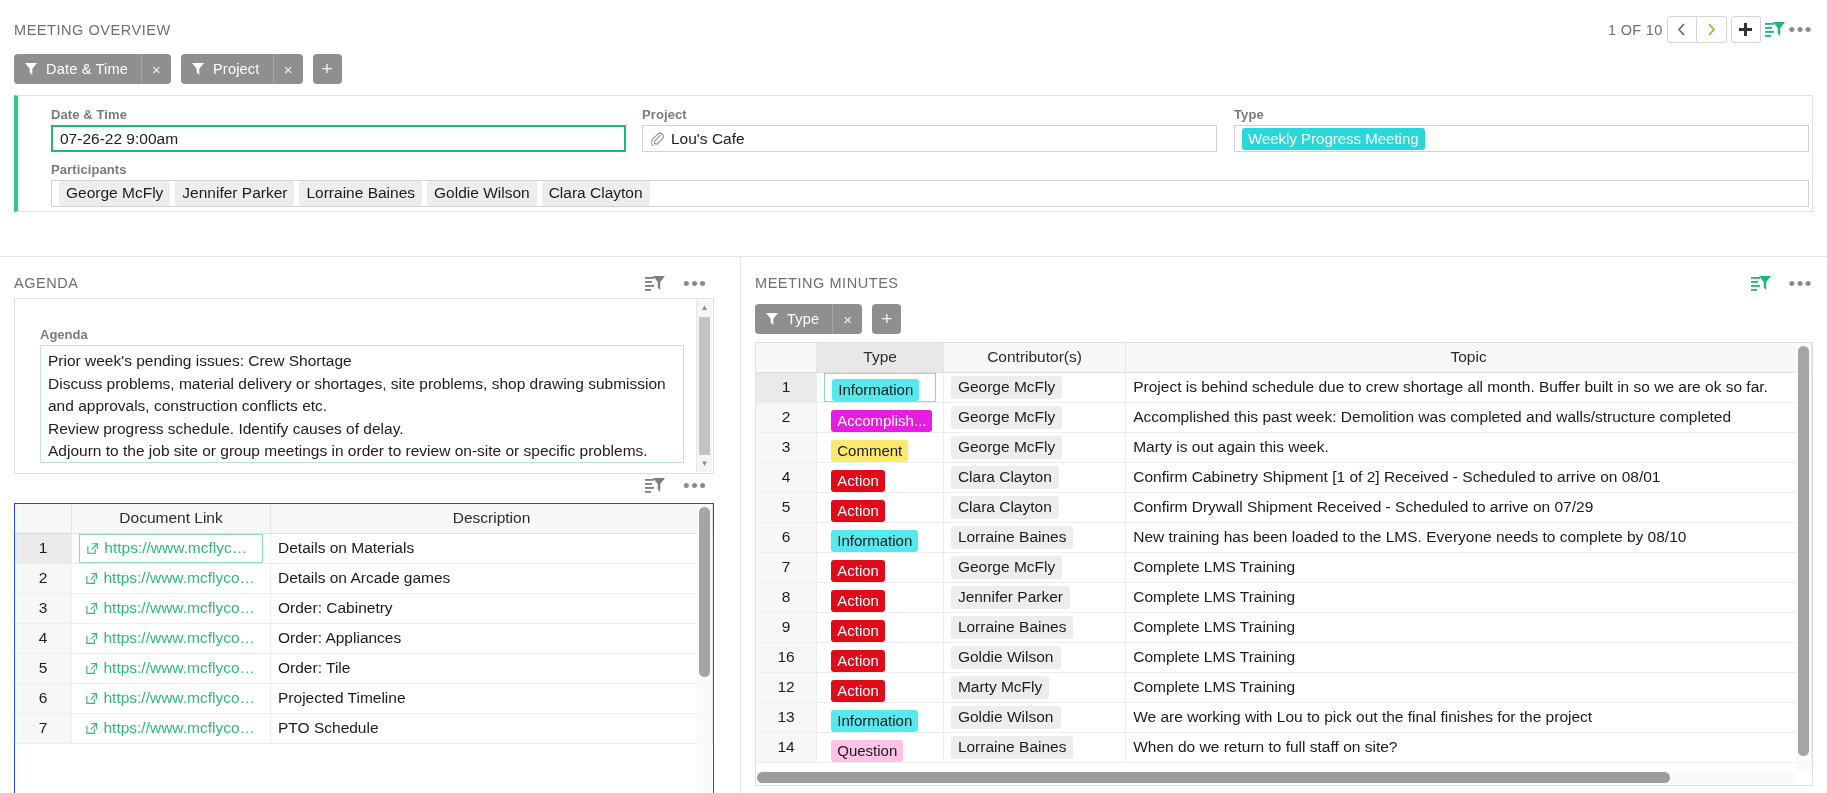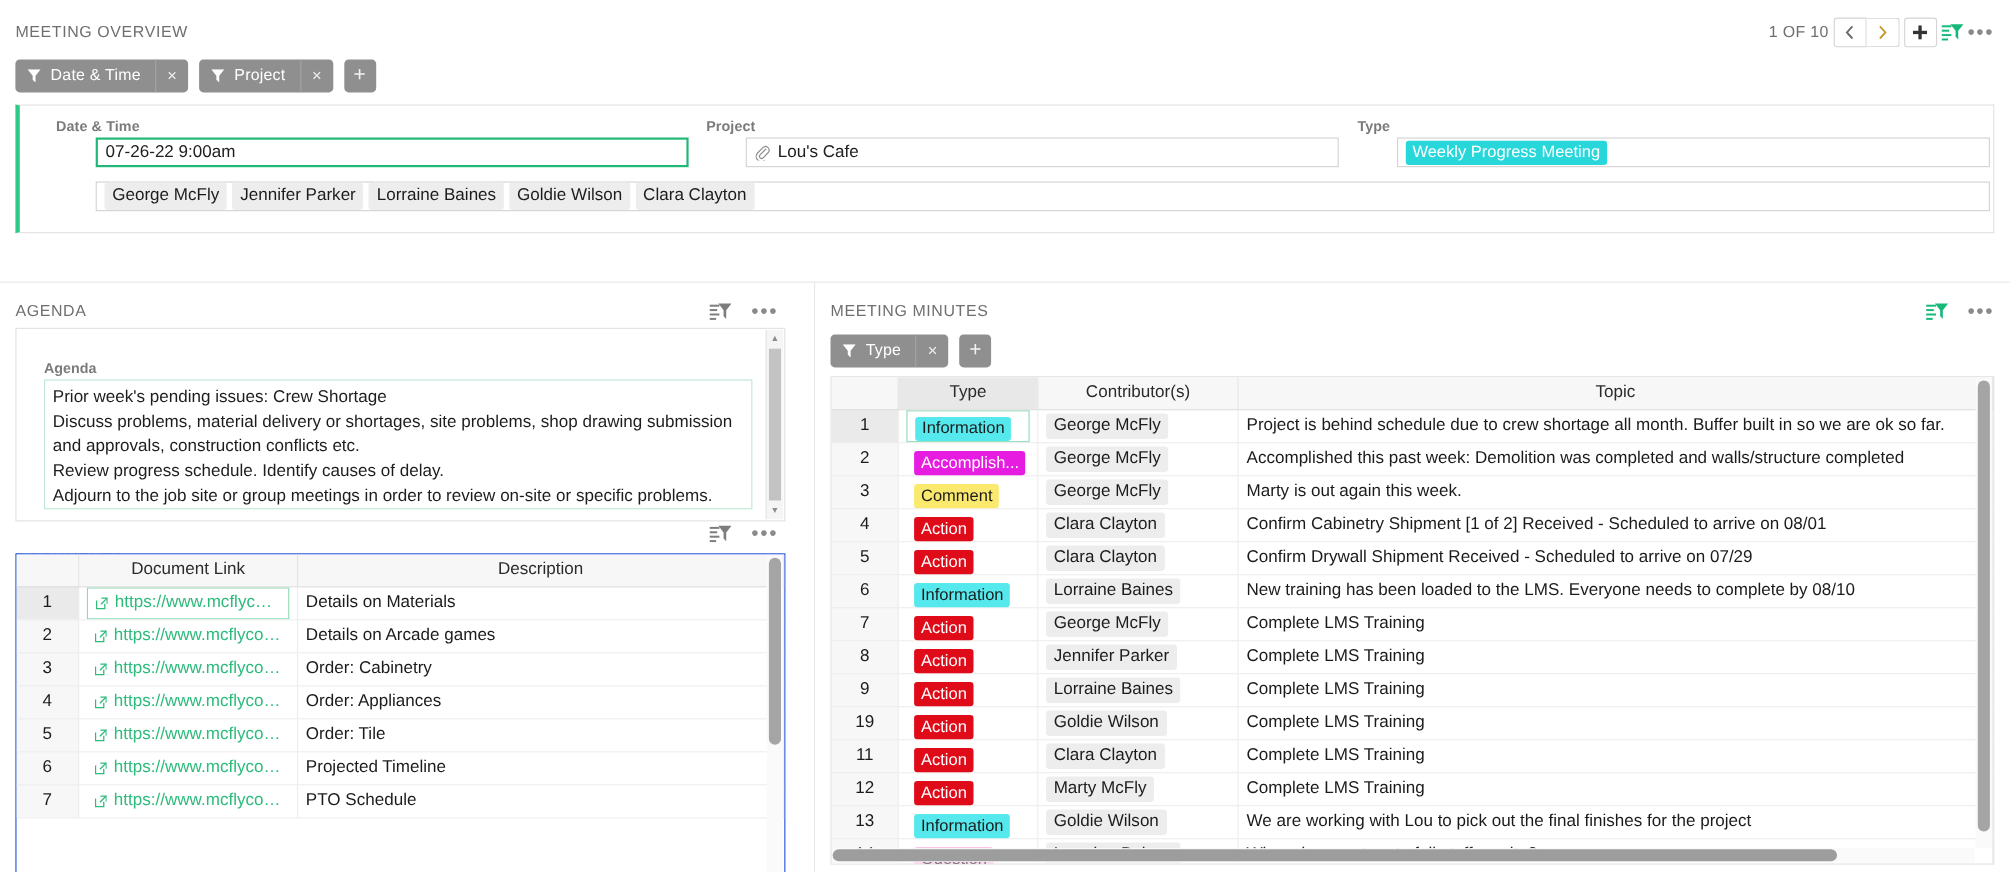--- a/index.html
+++ b/index.html
@@ -63,21 +63,21 @@
   .fld-label { font-size:13px; color:#7b7b7b; font-weight:bold; letter-spacing:.1px; }
   .fld-box {
     border:1px solid #d2d2d2; background:#fff; height:27px;
     display:flex; align-items:center; padding:0 7px; font-size:15.5px; color:#202020;
   }
   .fld-box.focused { border:2px solid #20b877; }
   .f-datetime { position:absolute; left:33px; top:11px; width:575px; }
   .f-project  { position:absolute; left:624px; top:11px; width:575px; }
   .f-type     { position:absolute; left:1216px; top:11px; width:575px; }
   .f-parts    { position:absolute; left:33px; top:66px; width:1758px; }
-  .fld-box-row { margin-top:3px;margin-left:36px; }
+  .fld-box-row { margin-top:3px; }
   .clip-icon { margin-right:7px; flex:none; }
   .tagtype {
     background:#28d7da; color:#fff; border-radius:3px; padding:1px 6px 2px; font-size:15px; line-height:19px;
   }
   .participants { display:flex; gap:5px; align-items:center; }
   .ptag {
     background:#ededed; border-radius:3px; padding:2px 7px 3px; font-size:15.5px; color:#1c1c1c; line-height:20px;
   }
 
   
@@ -241,20 +241,21 @@
         <span>Lou's Cafe</span>
       </div>
     </div>
     <div class="f-type">
       <div class="fld-label">Type</div>
       <div class="fld-box fld-box-row">
         <span class="tagtype">Weekly Progress Meeting</span>
       </div>
     </div>
     <div class="f-parts">
+      <div class="fld-label">Participants</div>
       <div class="fld-box fld-box-row participants" id="participants-host">
           <span class="ptag">George McFly</span>
           <span class="ptag">Jennifer Parker</span>
           <span class="ptag">Lorraine Baines</span>
           <span class="ptag">Goldie Wilson</span>
           <span class="ptag">Clara Clayton</span>
         </div>
     </div>
   </div>
 
@@ -565,37 +566,27 @@
             <td class="rownum">9</td>
             <td class="typecell">
               <div class="typewrap">
                 <span class="badge" style="background: rgb(224, 11, 25); color: rgb(255, 255, 255);">Action</span>
               </div>
             </td>
             <td><span class="ctag">Lorraine Baines</span></td>
             <td class="topiccell">Complete LMS Training</td>
           </tr>
           <tr>
-            <td class="rownum">19</td>
+            <td class="rownum">16</td>
             <td class="typecell">
               <div class="typewrap">
                 <span class="badge" style="background: rgb(224, 11, 25); color: rgb(255, 255, 255);">Action</span>
               </div>
             </td>
             <td><span class="ctag">Goldie Wilson</span></td>
-            <td class="topiccell">Complete LMS Training</td>
-          </tr>
-          <tr>
-            <td class="rownum">11</td>
-            <td class="typecell">
-              <div class="typewrap">
-                <span class="badge" style="background: rgb(224, 11, 25); color: rgb(255, 255, 255);">Action</span>
-              </div>
-            </td>
-            <td><span class="ctag">Clara Clayton</span></td>
             <td class="topiccell">Complete LMS Training</td>
           </tr>
           <tr>
             <td class="rownum">12</td>
             <td class="typecell">
               <div class="typewrap">
                 <span class="badge" style="background: rgb(224, 11, 25); color: rgb(255, 255, 255);">Action</span>
               </div>
             </td>
             <td><span class="ctag">Marty McFly</span></td>

